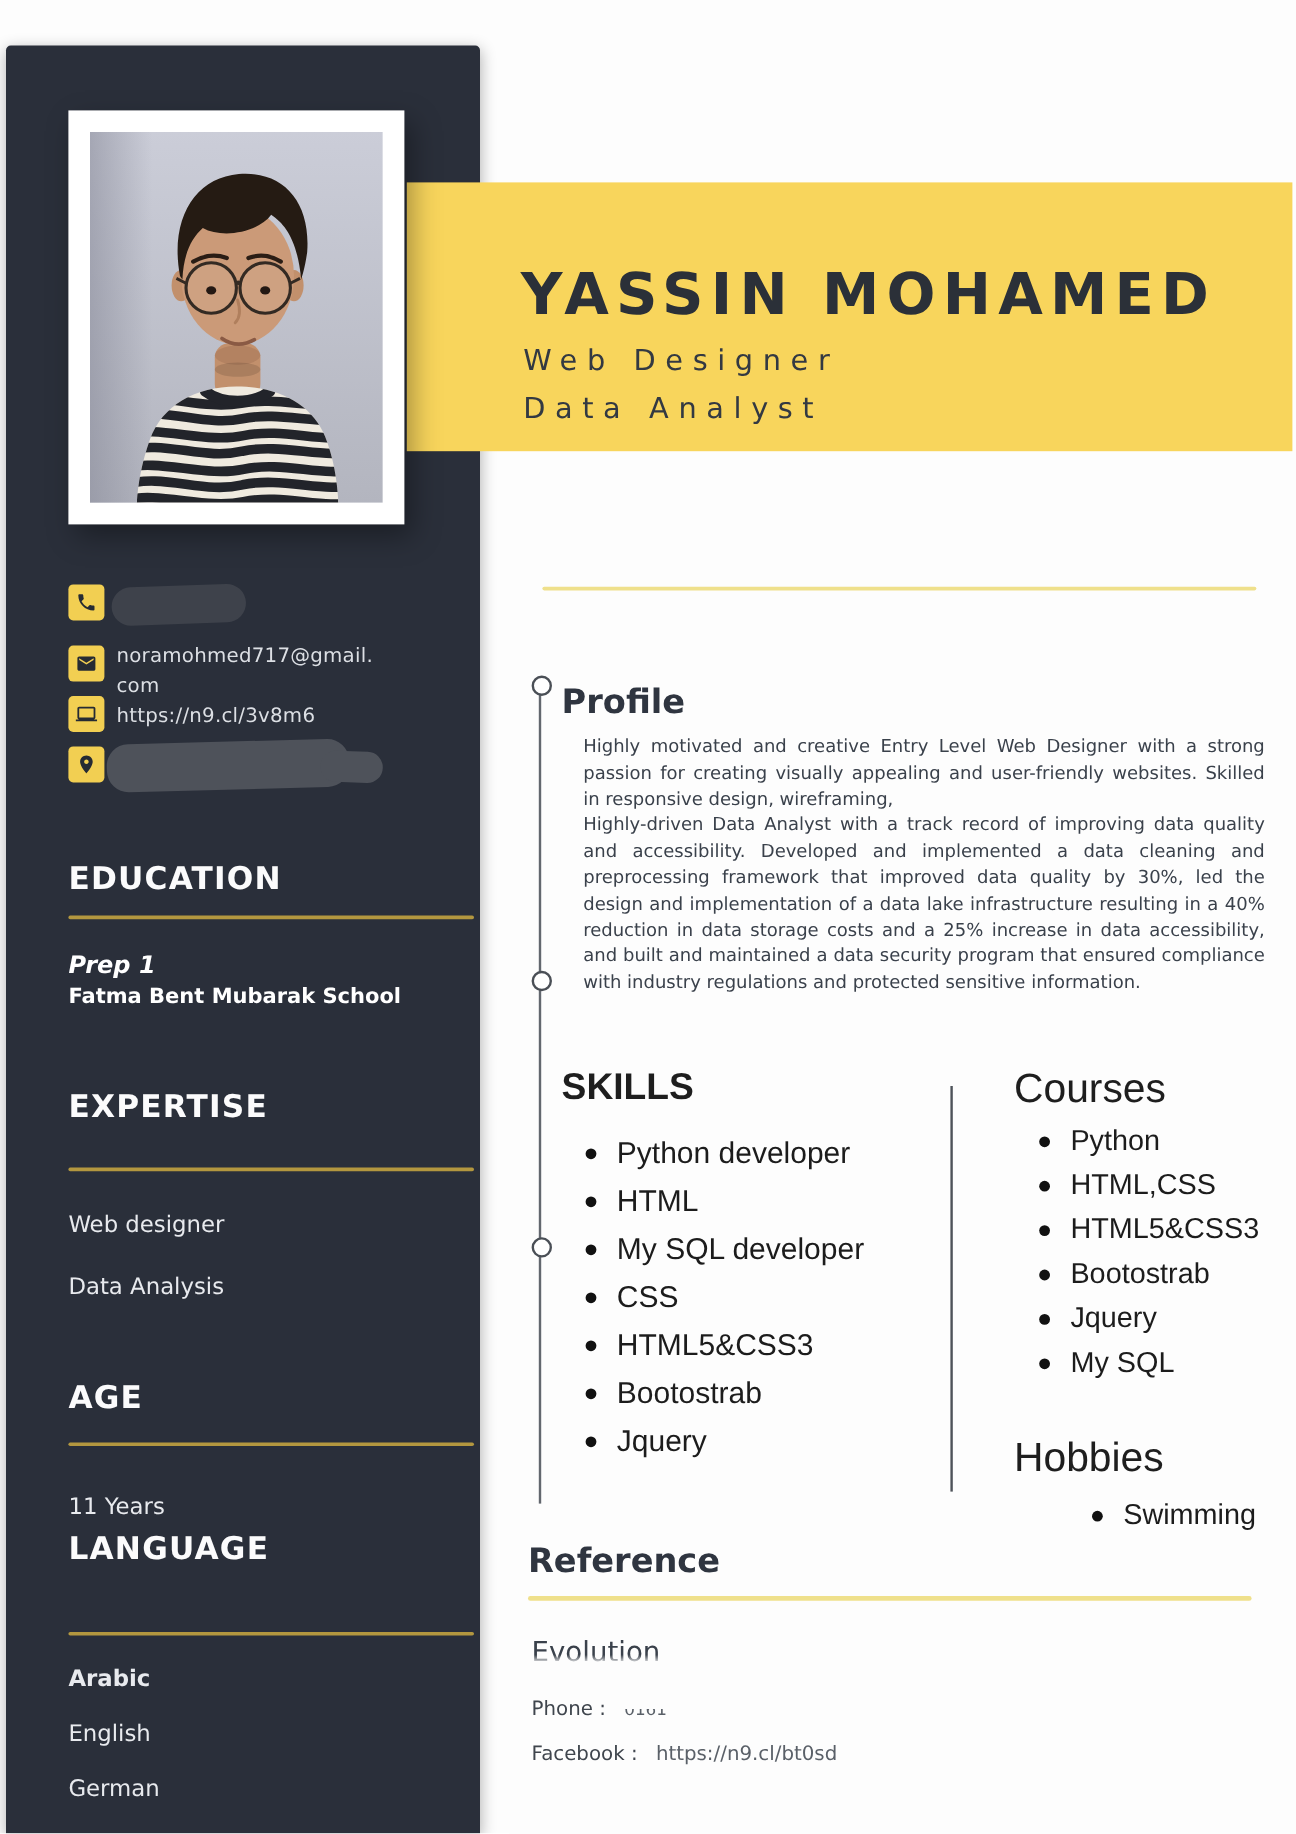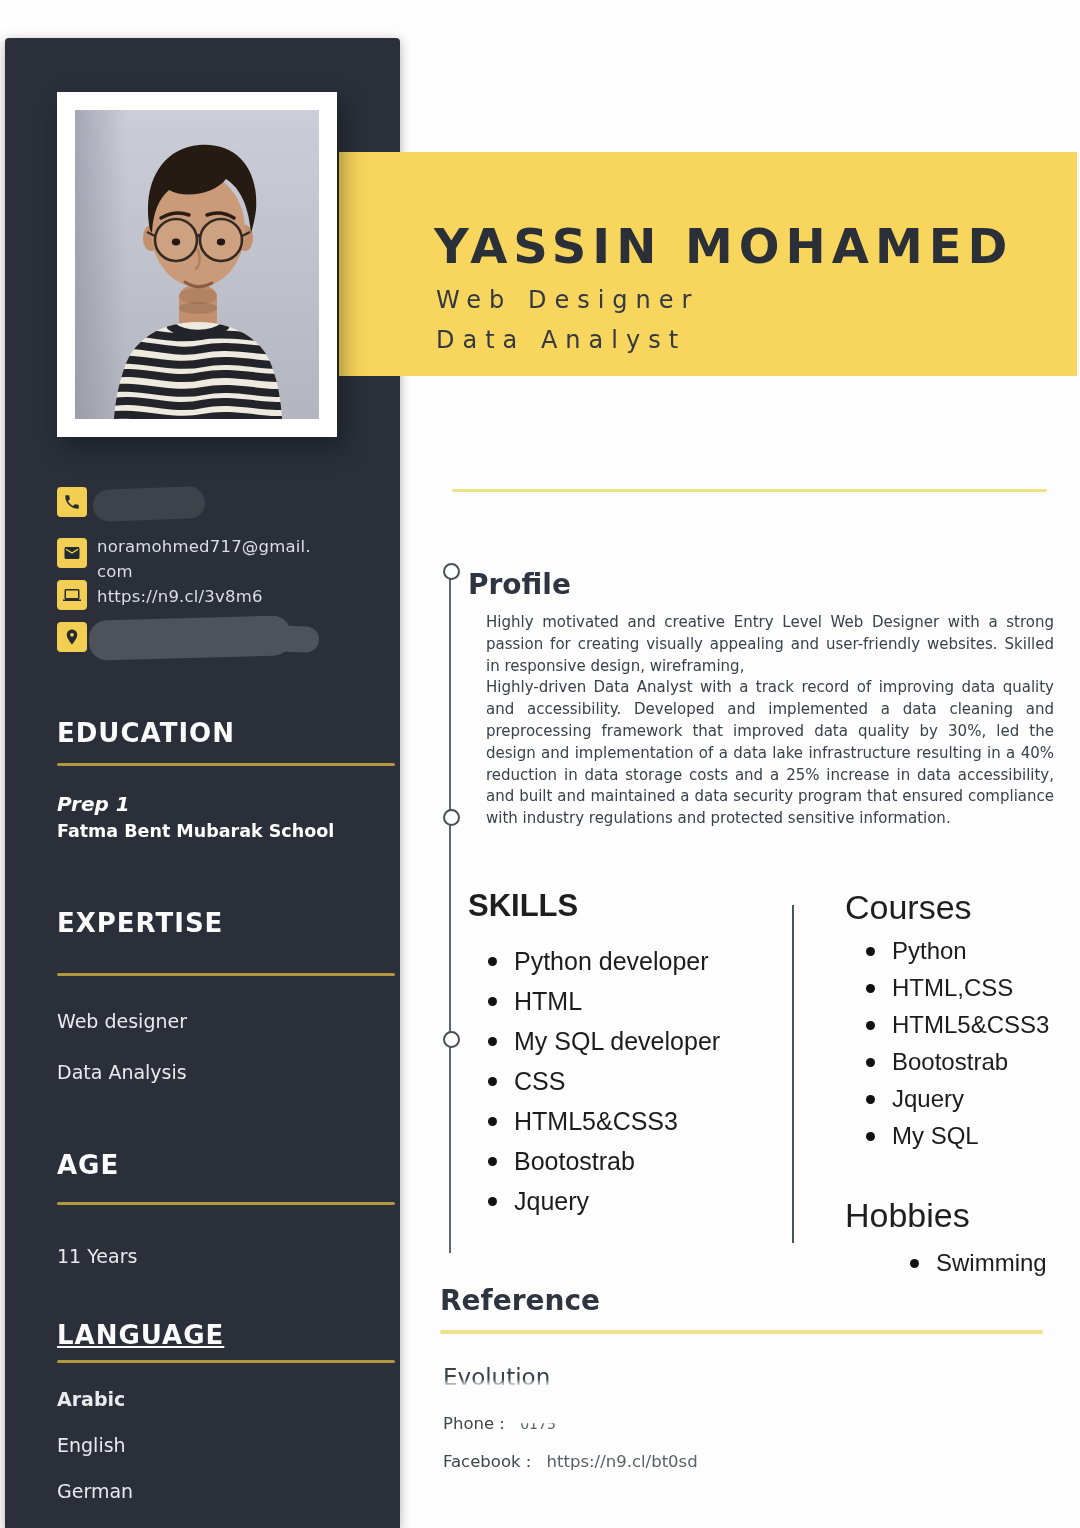--- a/index.html
+++ b/index.html
@@ -101,21 +101,21 @@
 
     <div class="sb-h" style="top:870px;">EXPERTISE</div>
     <div class="sb-line" style="top:935px;"></div>
     <div class="sb-item" style="top:972px;">Web designer</div>
     <div class="sb-item" style="top:1023px;">Data Analysis</div>
 
     <div class="sb-h" style="top:1112px;">AGE</div>
     <div class="sb-line" style="top:1164px;"></div>
     <div class="sb-item" style="top:1207px;">11 Years</div>
 
-    <div class="sb-h" style="top:1282px;text-decoration:underline;">LANGUAGE</div>
+    <div class="sb-h" style="top:1238px;">LANGUAGE</div>
     <div class="sb-line" style="top:1322px;"></div>
     <div class="sb-item" style="top:1350px;font-weight:bold;">Arabic</div>
     <div class="sb-item" style="top:1396px;">English</div>
     <div class="sb-item" style="top:1442px;">German</div>
   </div>
 
   <div class="band"></div>
   <div class="name">YASSIN MOHAMED</div>
   <div class="role" style="top:286px;">Web Designer</div>
   <div class="role" style="top:326px;">Data Analyst</div>
@@ -214,20 +214,20 @@
   <div class="big-title" style="left:845px;top:1196px;">Hobbies</div>
   <ul class="blist courses-list" style="left:904px;top:1248px;width:210px;">
     <li>Swimming</li>
   </ul>
 
   <div class="h-main" style="left:440px;top:1284px;">Reference</div>
   <div class="ref-line"></div>
   <div class="ref-name">Evolution</div>
   <div class="ref-row" style="top:1414px;">
     <span>Phone :</span>
-    <span class="val phone-part">0175</span>
+    <span class="val phone-part">0161</span>
   </div>
   <div class="ref-row" style="top:1452px;">
     <span>Facebook :</span>
     <span class="val">https://n9.cl/bt0sd</span>
   </div>
 
 </div>
 
 </body></html>

